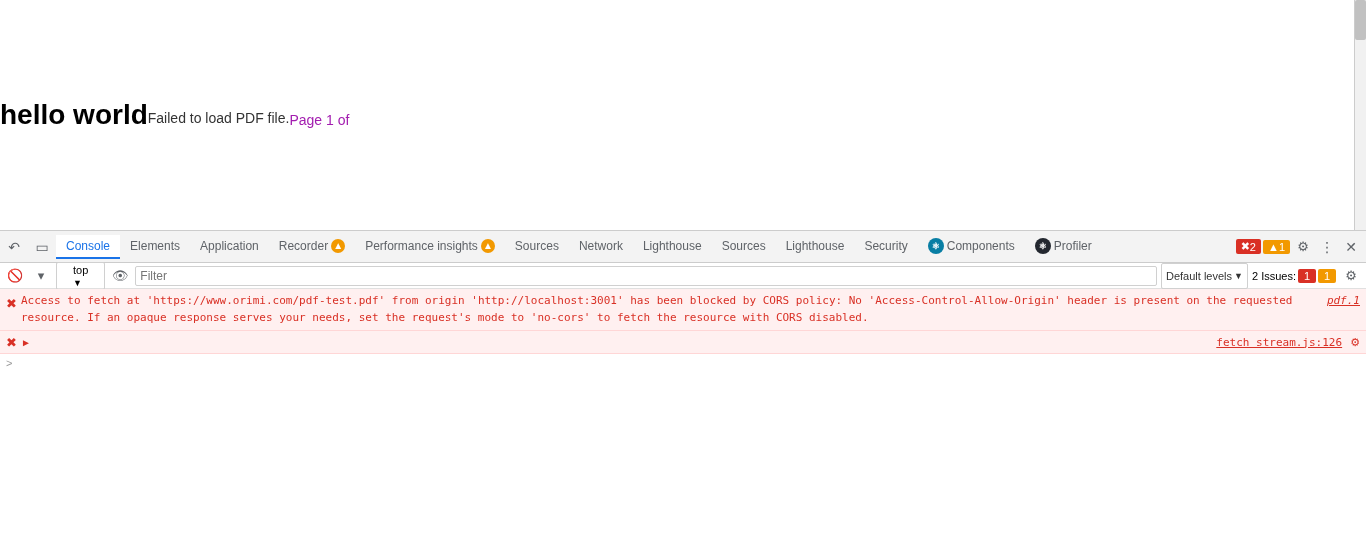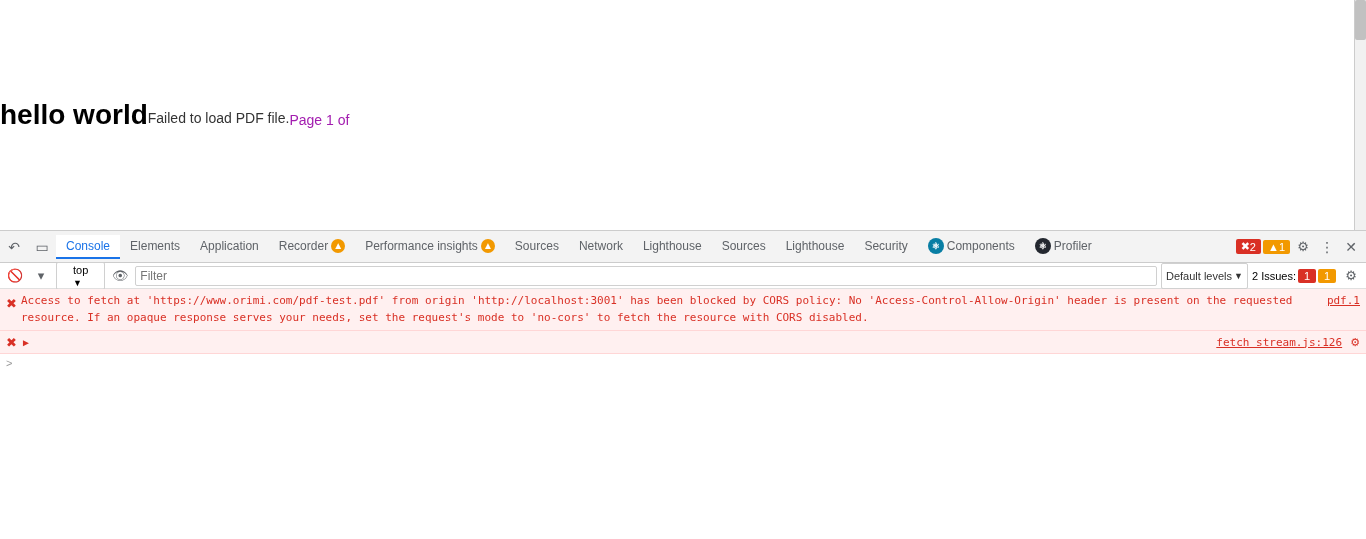--- a/index.html
+++ b/index.html
@@ -265,20 +265,21 @@
     }
 
     .console-error-source {
       color: #d93025;
       text-decoration: underline;
       cursor: pointer;
       margin-left: auto;
       flex-shrink: 0;
       font-size: 11px;
       font-family: monospace;
+      font-style: italic;
     }
 
     .console-get-row {
       background: #fff0f0;
       border-bottom: 1px solid #ffd6d6;
       padding: 3px 6px;
       display: flex;
       align-items: center;
       gap: 4px;
       color: #d93025;

